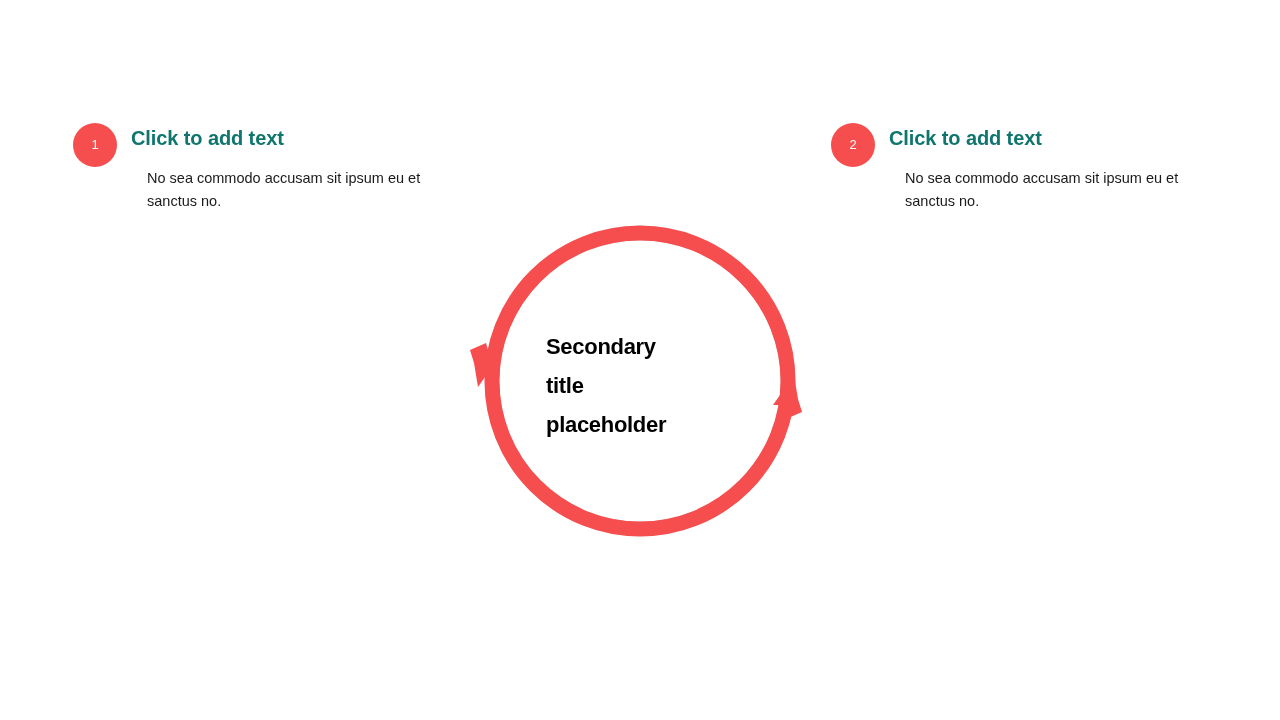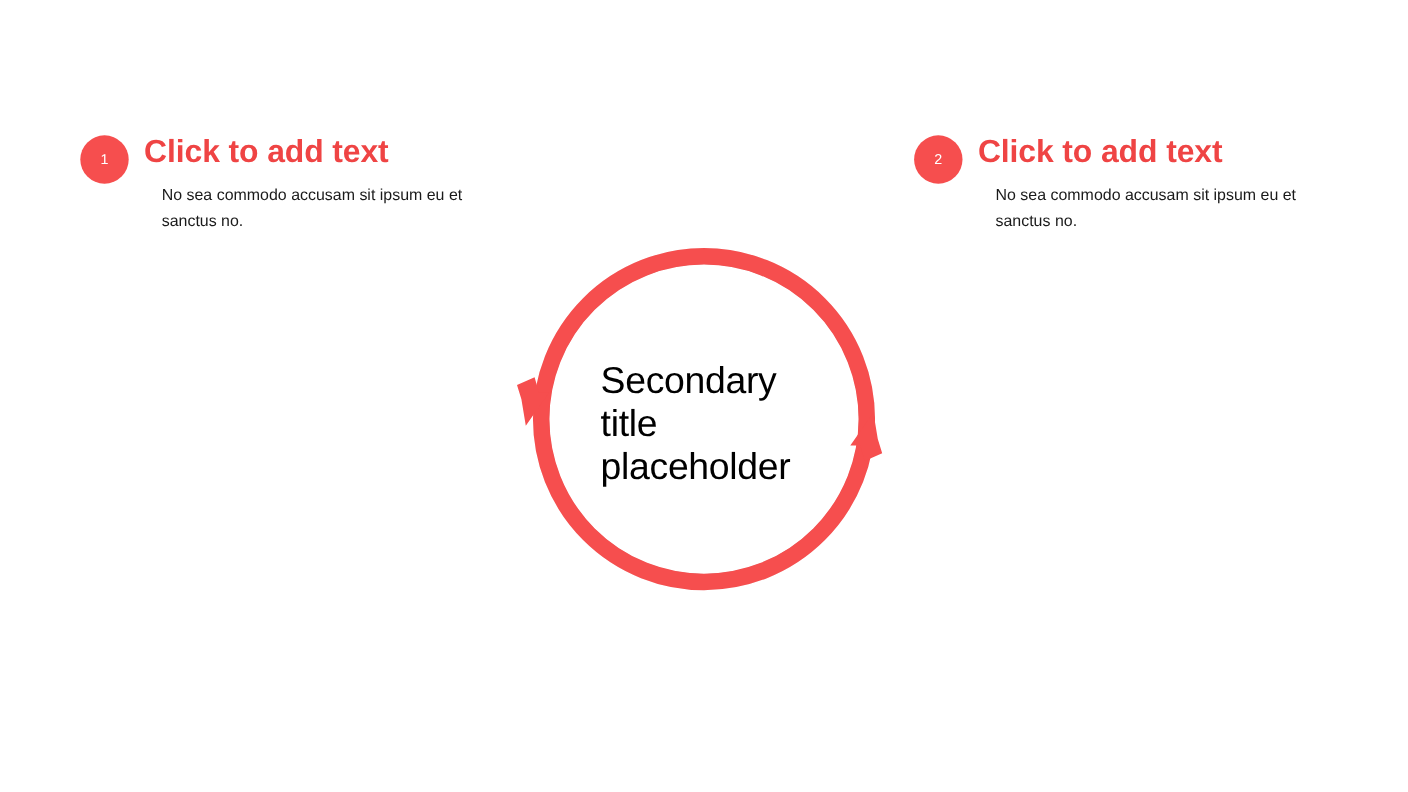--- a/index.html
+++ b/index.html
@@ -44,23 +44,23 @@
     text-align: center;
     font-family: "Liberation Sans", sans-serif;
     user-select: none;
   }
 
   .item-text {
     padding-top: 2px;
   }
 
   .item-title {
-    font-size: 29px;
+    font-size: 20px;
     font-weight: bold;
-    color: #ef4444;
+    color: #0f766e;
     line-height: 26px;
     margin: 0 0 9px 0;
     letter-spacing: -0.1px;
   }
 
   .item-body {
     font-size: 14.5px;
     color: #1a1a1a;
     line-height: 23px;
     margin: 16px;
@@ -79,22 +79,22 @@
     display: block;
     width: 352px;
     height: 352px;
   }
 
   .center-title {
     position: absolute;
     left: 546px;
     top: 327px;
     width: 200px;
-    font-size: 34px;
-    font-weight: normal;
+    font-size: 22px;
+    font-weight: bold;
     line-height: 39px;
     color: #000000;
     letter-spacing: -0.3px;
     white-space: pre-line;
   }
 </style>
 </head>
 <body>
 
 <div class="slide">

